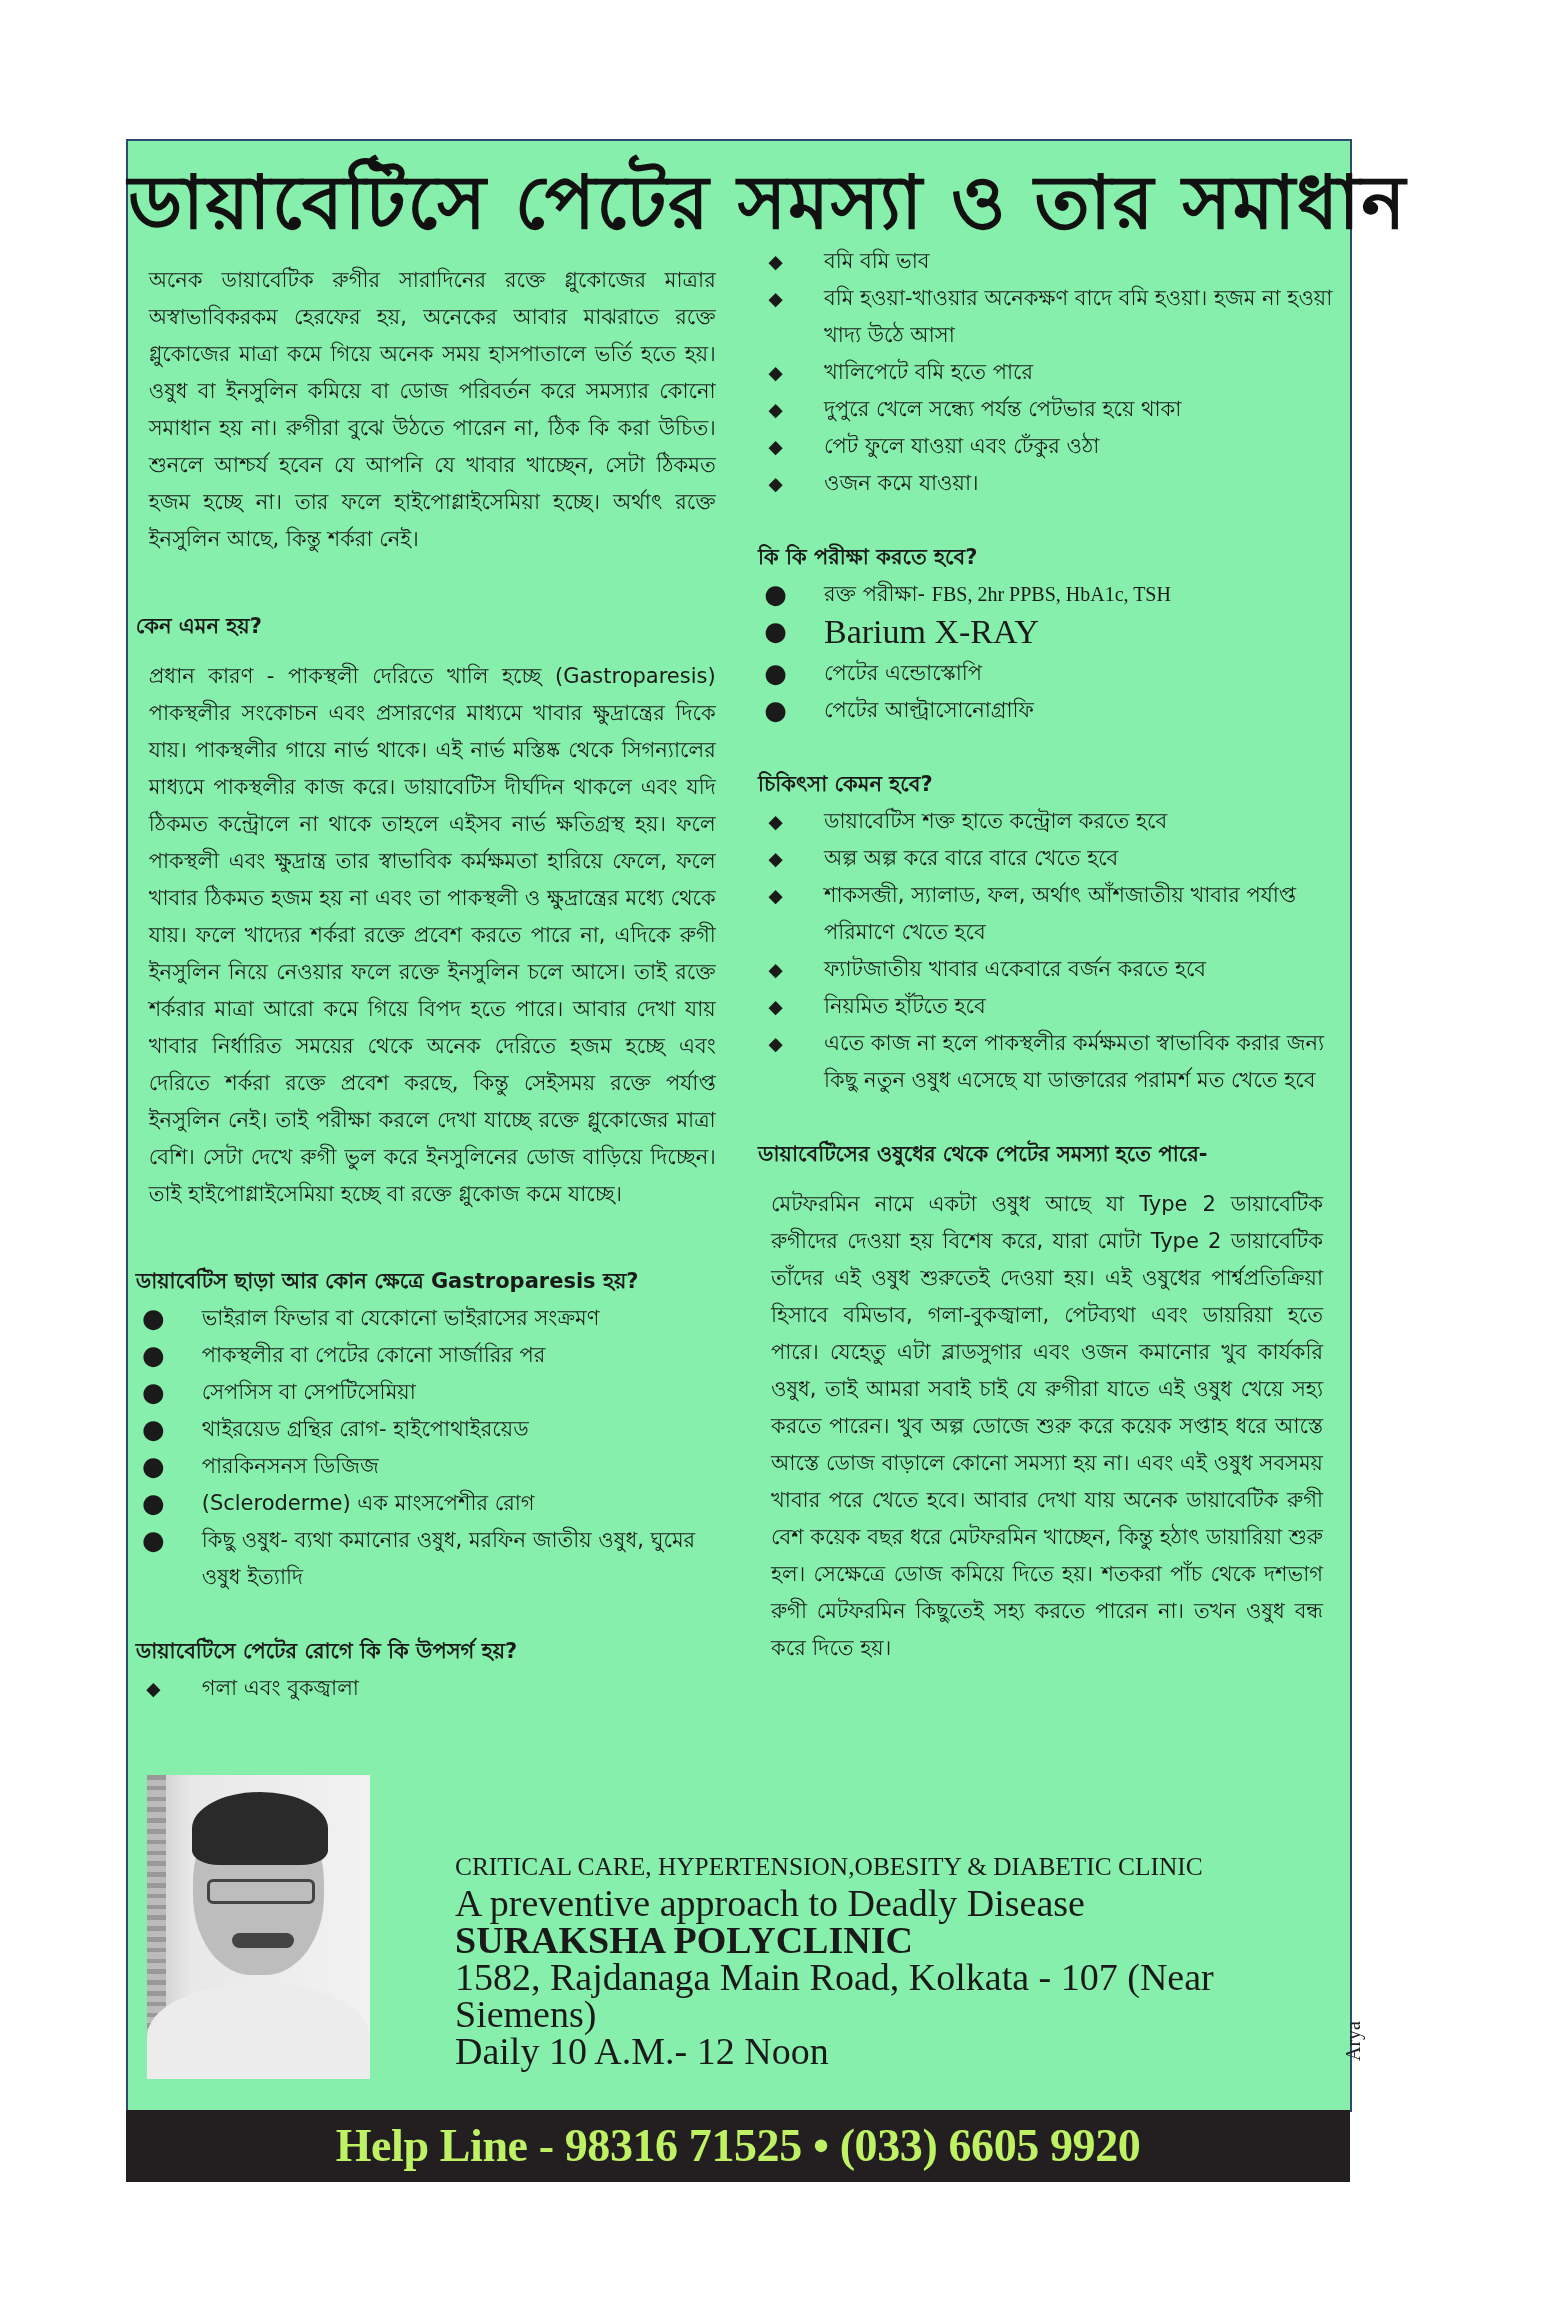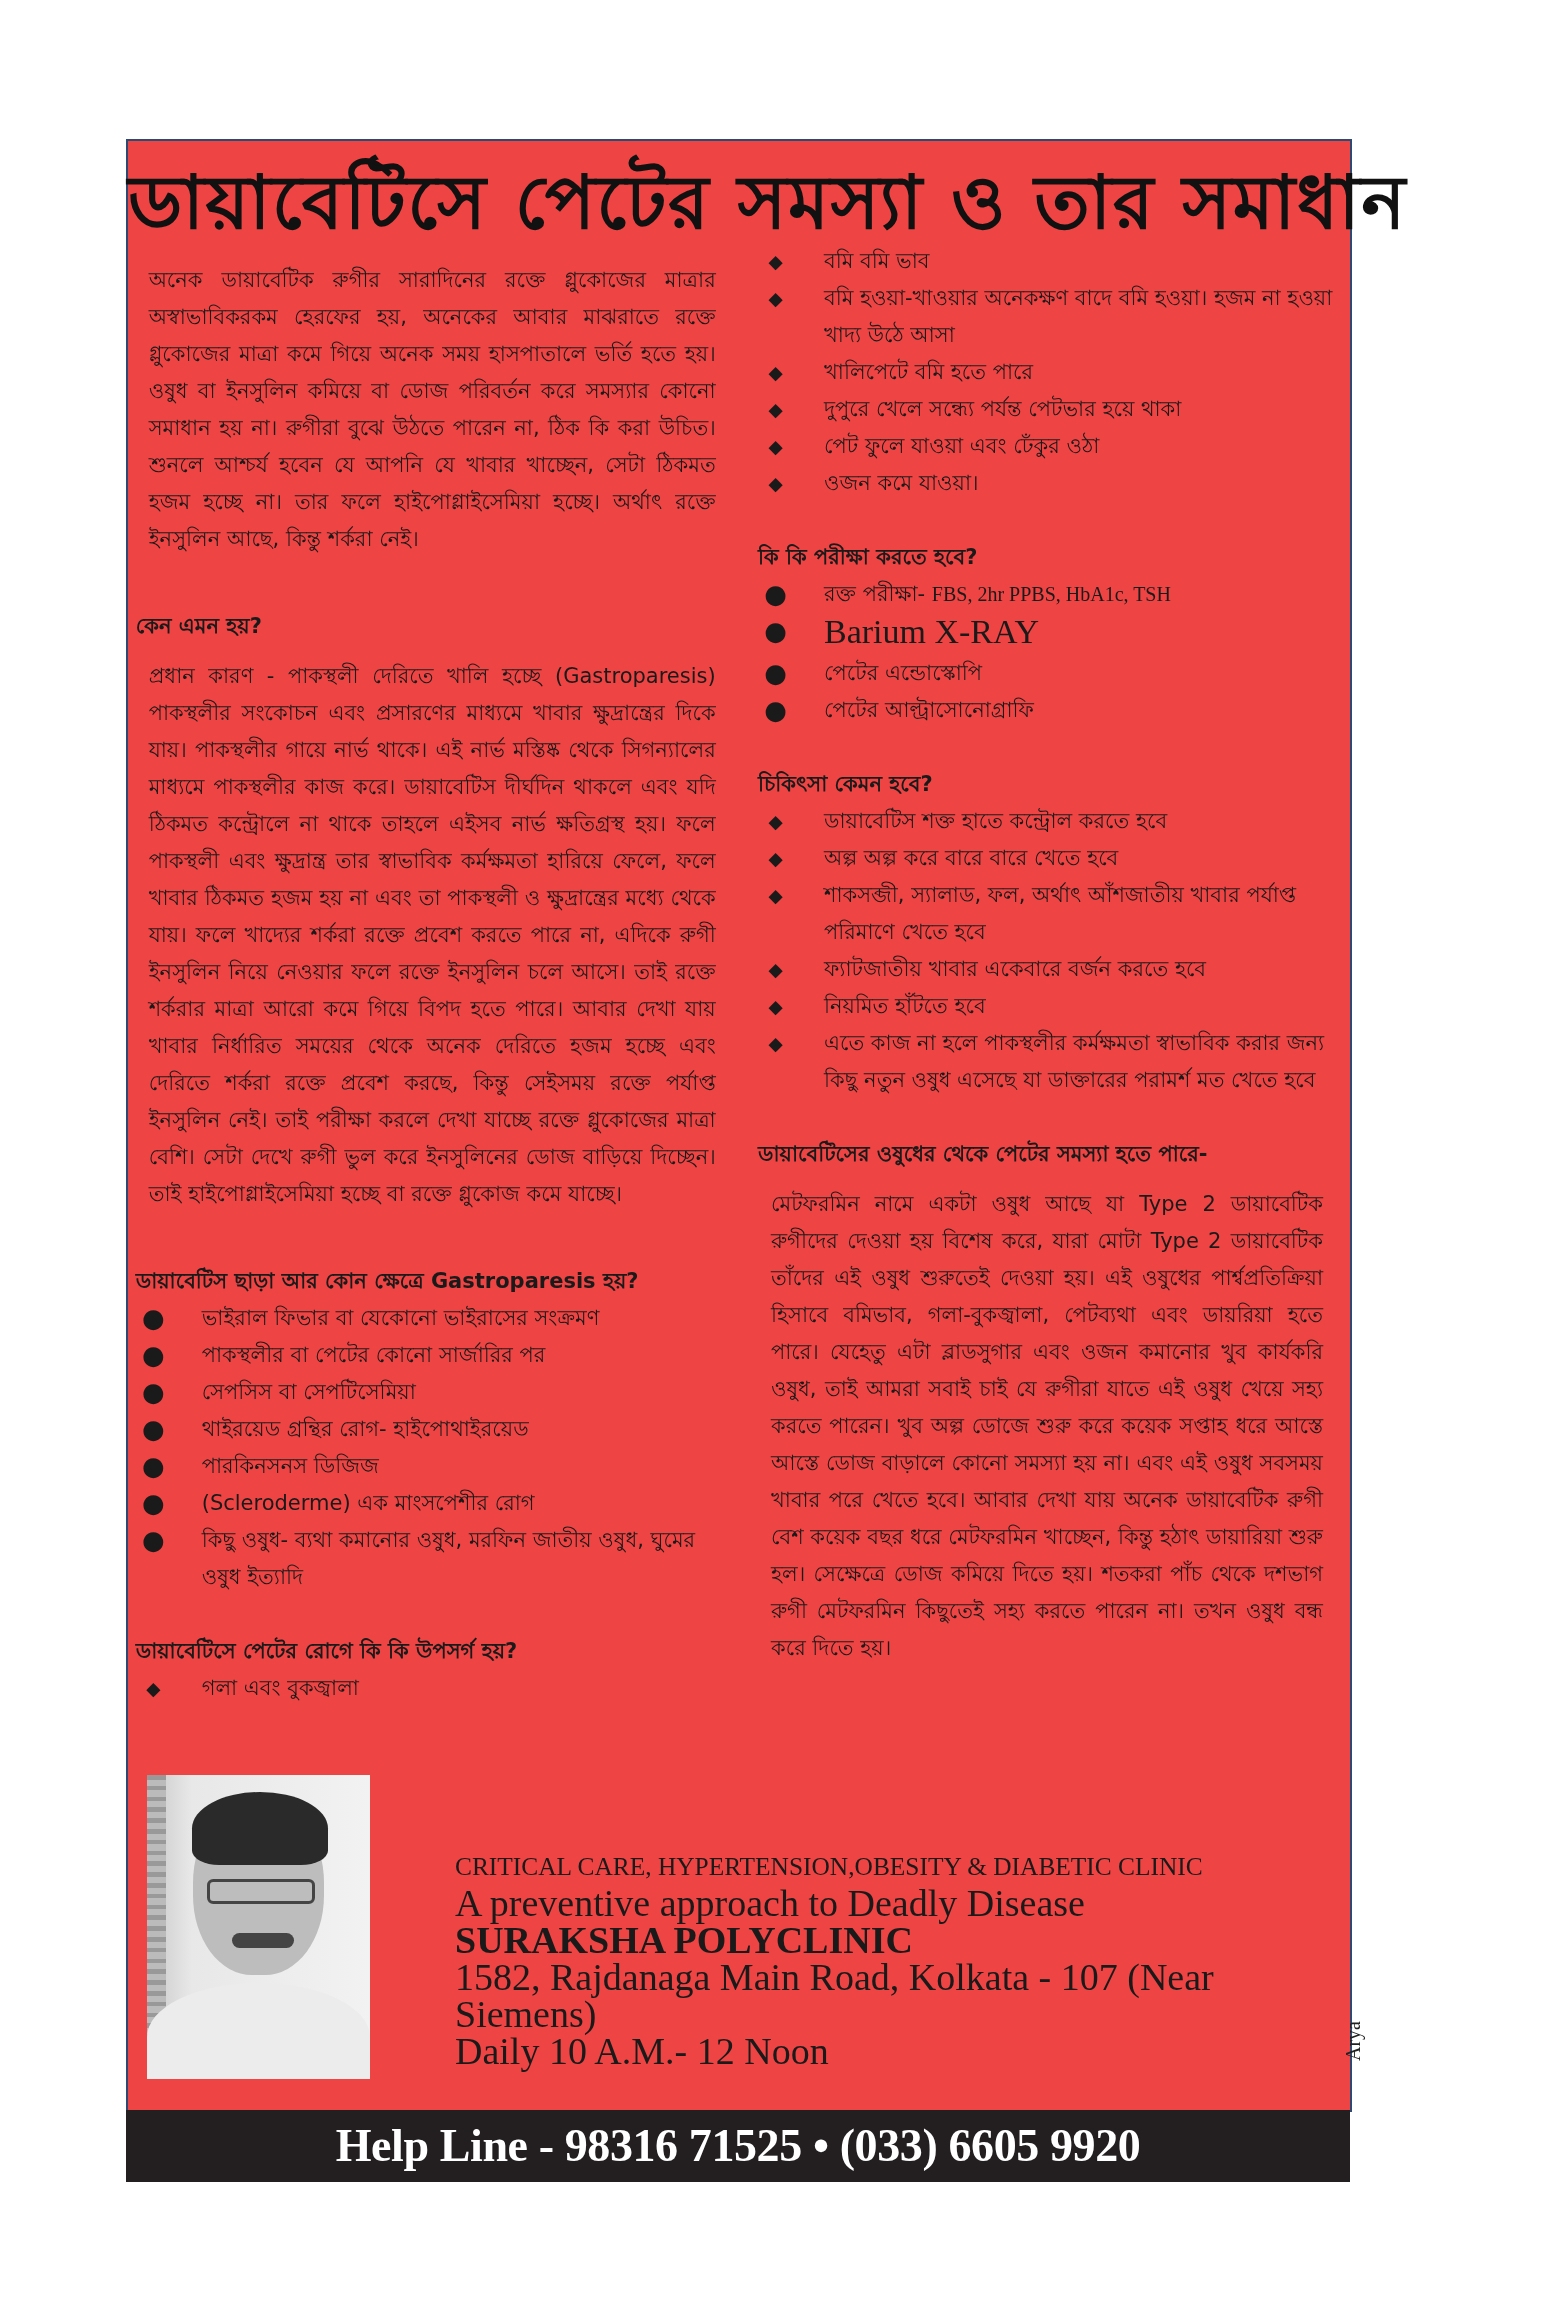--- a/index.html
+++ b/index.html
@@ -1,17 +1,17 @@
 <!DOCTYPE html>
 <html style="font-size:12.3px"><head>
 <meta charset="utf-8">
 <style>
   html, body { margin:0; padding:0; background:#ffffff; }
   body { width:1565px; height:2319px; position:relative; font-family:"Liberation Serif", serif; color:#1a1a1a; overflow:hidden; }
-  .frame { position:absolute; left:126px; top:139px; width:1226px; height:1973px; border:2.3px solid #2c4a73; border-bottom:none; box-sizing:border-box; background:#ef4444; }
+  .frame { position:absolute; left:126px; top:139px; width:1226px; height:1973px; border:2.3px solid #2c4a73; border-bottom:none; box-sizing:border-box; background:#86efac; }
   .title { position:absolute; left:0; right:0; top:15.4px; text-align:center; font-family:"DejaVu Sans", sans-serif; font-weight:bold; font-size:74px; letter-spacing:1.5px; color:#111; line-height:92px; white-space:nowrap; }
   .col { position:absolute; top:108px; font-family:"DejaVu Sans", sans-serif; font-size:21px; line-height:37px; color:#1a1a1a; }
   .col.left { left:7.7px; width:593px; }
   .col.right { left:630px; width:578px; top:102px; }
   .para { text-align:justify; margin:13px; }
   .heading { font-weight:bold; margin:0; font-size:21px; }
   .gap { height:37px; }
   ul.list { list-style:none; margin:0; padding:0; }
   ul.list li { position:relative; padding-left:66px; }
   ul.list li .bullet { position:absolute; left:6.2px; top:0; width:23px; text-align:center; font-size:18.5px; }
@@ -25,21 +25,21 @@
   .photo .moustache { position:absolute; left:85px; top:158px; width:62px; height:15.4px; background:#444; border-radius:7.7px; }
   .photo .body { position:absolute; left:0; top:208px; width:223px; height:108px; background:#ececec; border-radius:50% 50% 0 0; }
   .photo .strip { position:absolute; left:0; top:0; width:18.5px; height:304px; background:repeating-linear-gradient(180deg,#999 0 4.6px,#bbb 4.6px 10.8px); }
   .info { position:absolute; left:308px; top:73px; font-family:"Liberation Serif", serif; color:#1a1a1a; }
   .info .name { font-size:40px; font-weight:bold; letter-spacing:-0.8px; line-height:45px; }
   .info .name .deg { font-size:25px; font-weight:normal; }
   .info .line { font-size:25.4px; line-height:37px; }
   .info .line.lg { font-size:38px; }
   .info .line.bold { font-weight:bold; }
   .credit { position:absolute; right:7.7px; top:1880px; transform:rotate(-90deg); transform-origin:right top; font-family:"Liberation Serif", serif; font-size:20px; color:#222; }
-  .helpline { position:absolute; left:126px; top:2110px; width:1224px; height:72px; background:#231f20; color:#ffffff; text-align:center; font-family:"Liberation Serif", serif; font-weight:bold; font-size:46px; line-height:72px; letter-spacing:-0.4px; }
+  .helpline { position:absolute; left:126px; top:2110px; width:1224px; height:72px; background:#231f20; color:#bef264; text-align:center; font-family:"Liberation Serif", serif; font-weight:bold; font-size:46px; line-height:72px; letter-spacing:-0.4px; }
 </style>
 </head>
 <body>
 
 <div class="frame">
   <div class="title">ডায়াবেটিসে পেটের সমস্যা ও তার সমাধান</div>
 
   <div class="col left">
     <p class="para">অনেক ডায়াবেটিক রুগীর সারাদিনের রক্তে গ্লুকোজের মাত্রার অস্বাভাবিকরকম হেরফের হয়, অনেকের আবার মাঝরাতে রক্তে গ্লুকোজের মাত্রা কমে গিয়ে অনেক সময় হাসপাতালে ভর্তি হতে হয়। ওষুধ বা ইনসুলিন কমিয়ে বা ডোজ পরিবর্তন করে সমস্যার কোনো সমাধান হয় না। রুগীরা বুঝে উঠতে পারেন না, ঠিক কি করা উচিত। শুনলে আশ্চর্য হবেন যে আপনি যে খাবার খাচ্ছেন, সেটা ঠিকমত হজম হচ্ছে না। তার ফলে হাইপোগ্লাইসেমিয়া হচ্ছে। অর্থাৎ রক্তে ইনসুলিন আছে, কিন্তু শর্করা নেই।</p>
     <div class="gap"></div>

